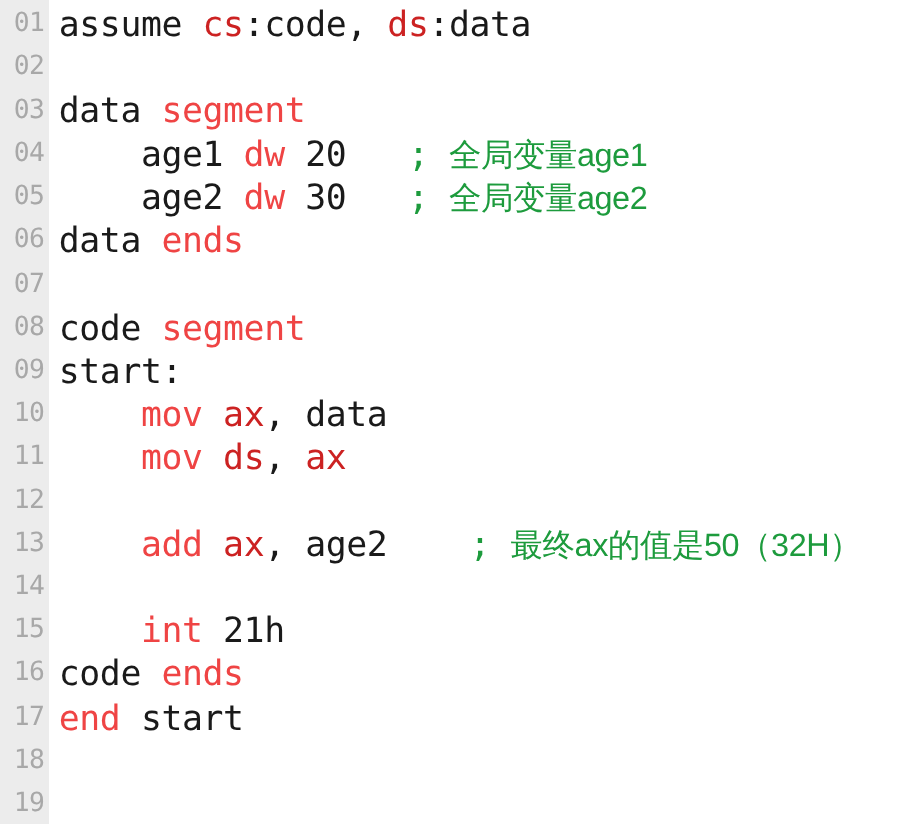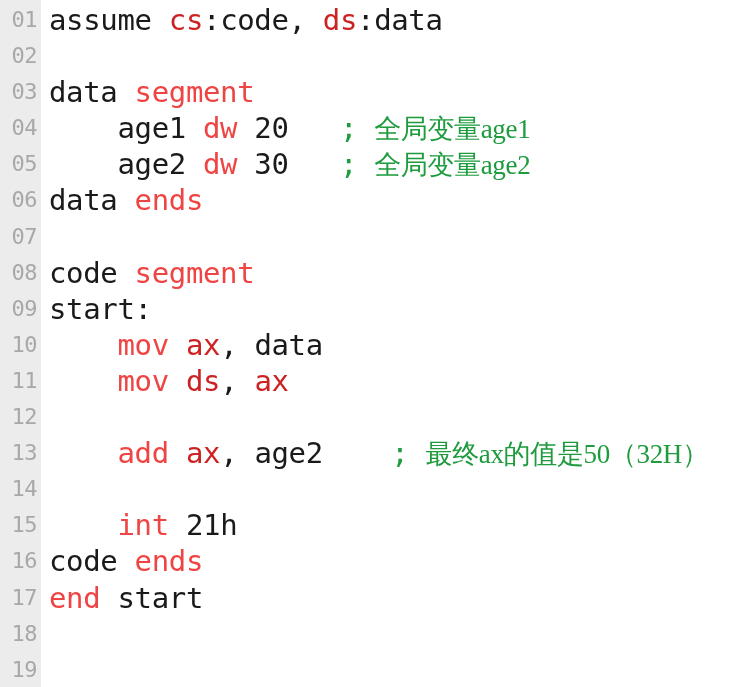--- a/index.html
+++ b/index.html
@@ -56,21 +56,21 @@
     font-family: "DejaVu Sans Mono", "Liberation Mono", monospace;
     letter-spacing: -0.35px;
     color: #1a1a1a;
   }
   .tok { white-space: pre; }
   .t-plain   { color: #1a1a1a; }
   .t-kw      { color: #ef4444; }
   .t-reg     { color: #cc2222; }
   .t-com     { color: #1d9b3d; }
   .cjk {
-    font-family: Liberation Serif, serif;
+    font-family: Liberation Sans, sans-serif;
     font-size: 27px;
   }
 </style>
 </head>
 <body>
 
 <div id="editor">
   <div id="gutter">
       <div class="ln">01</div>
       <div class="ln">02</div>

